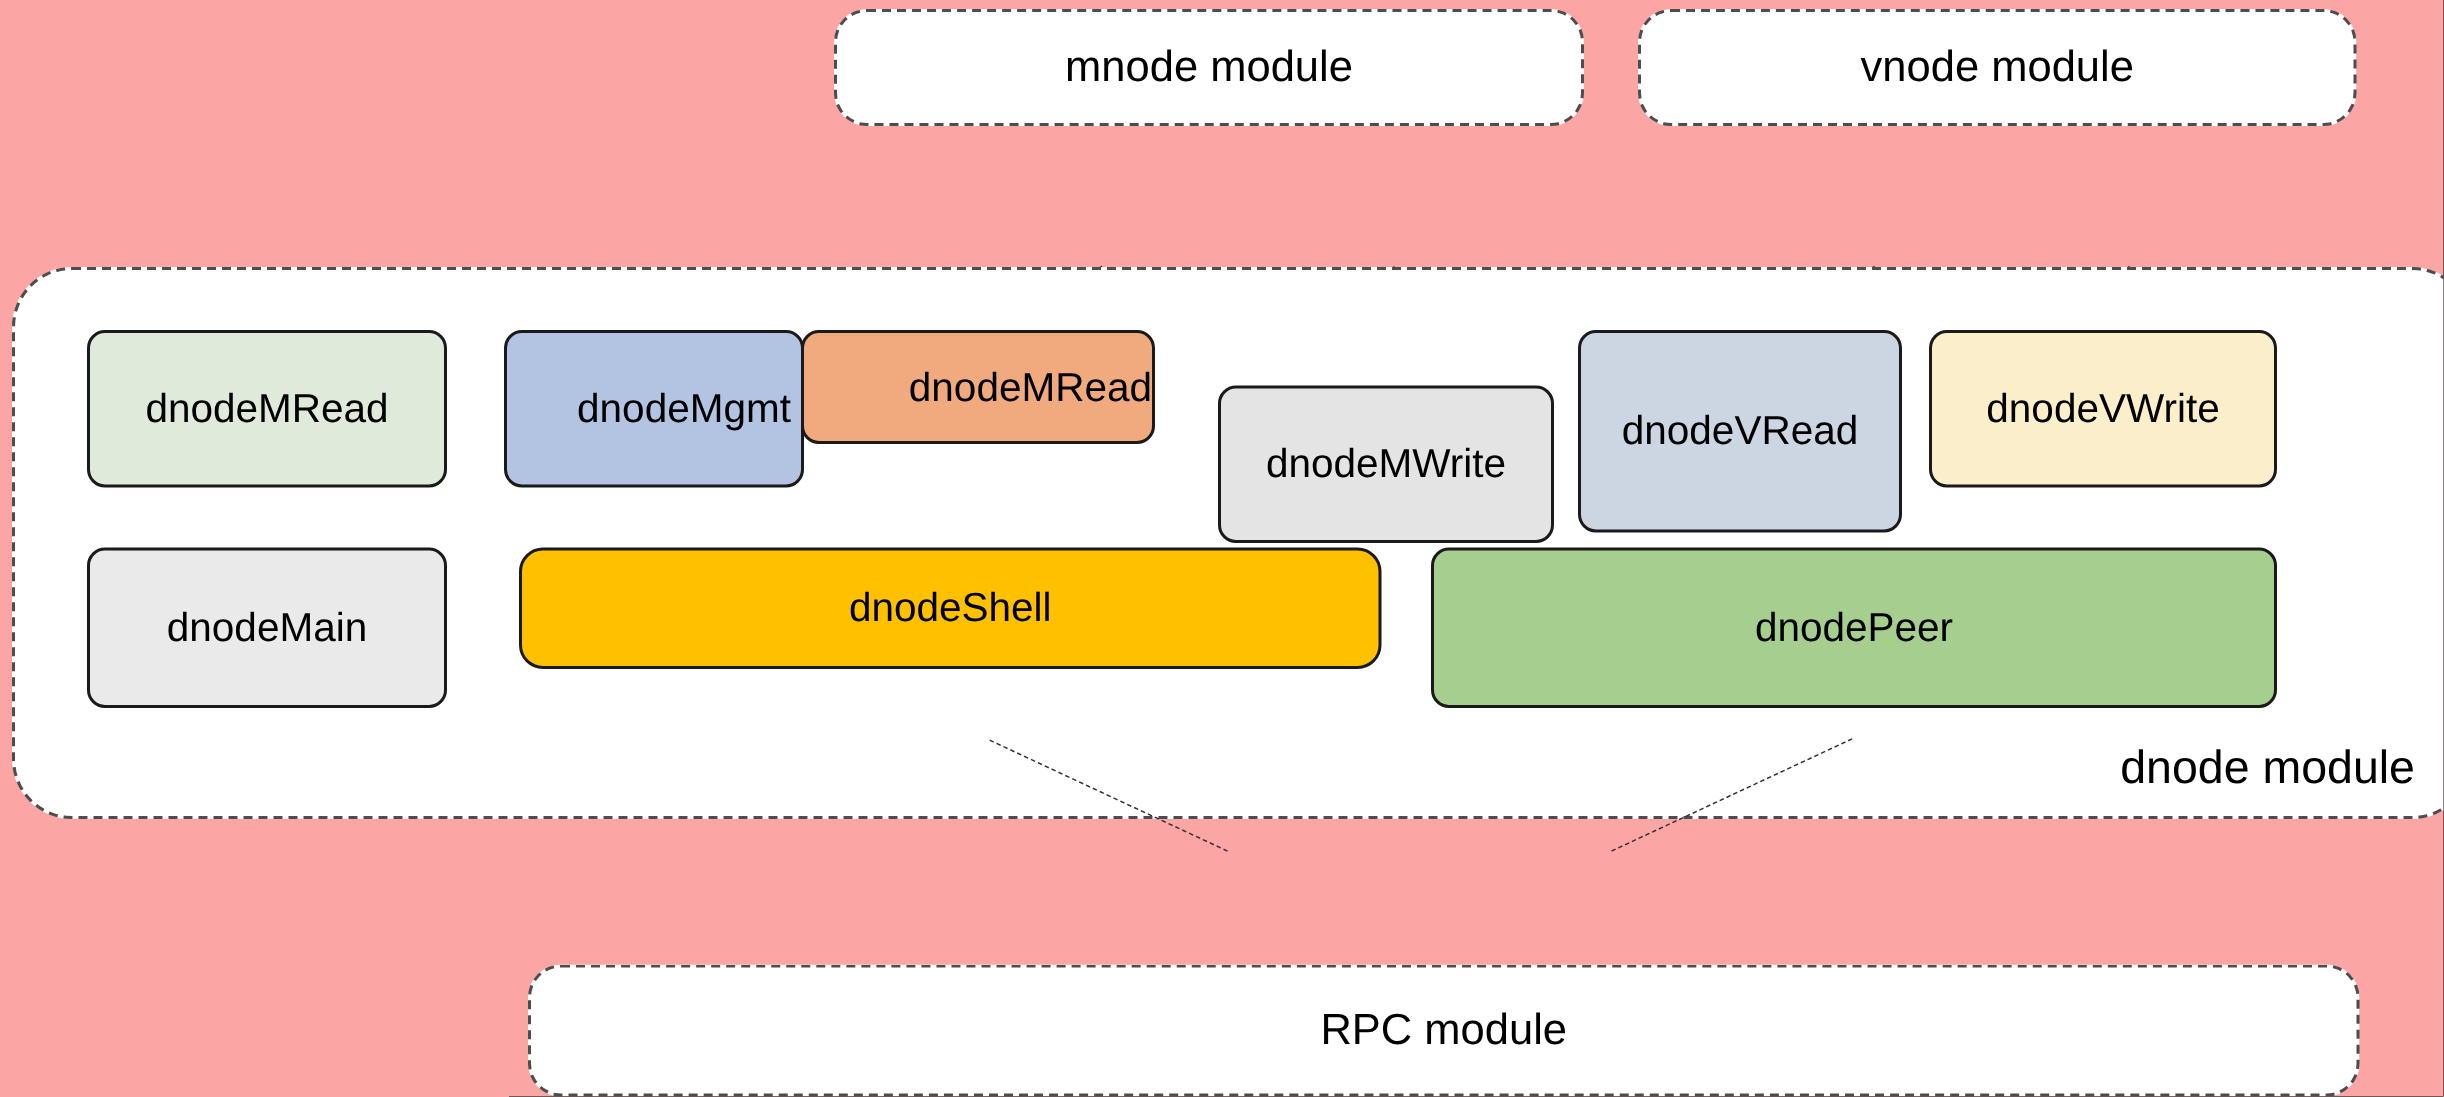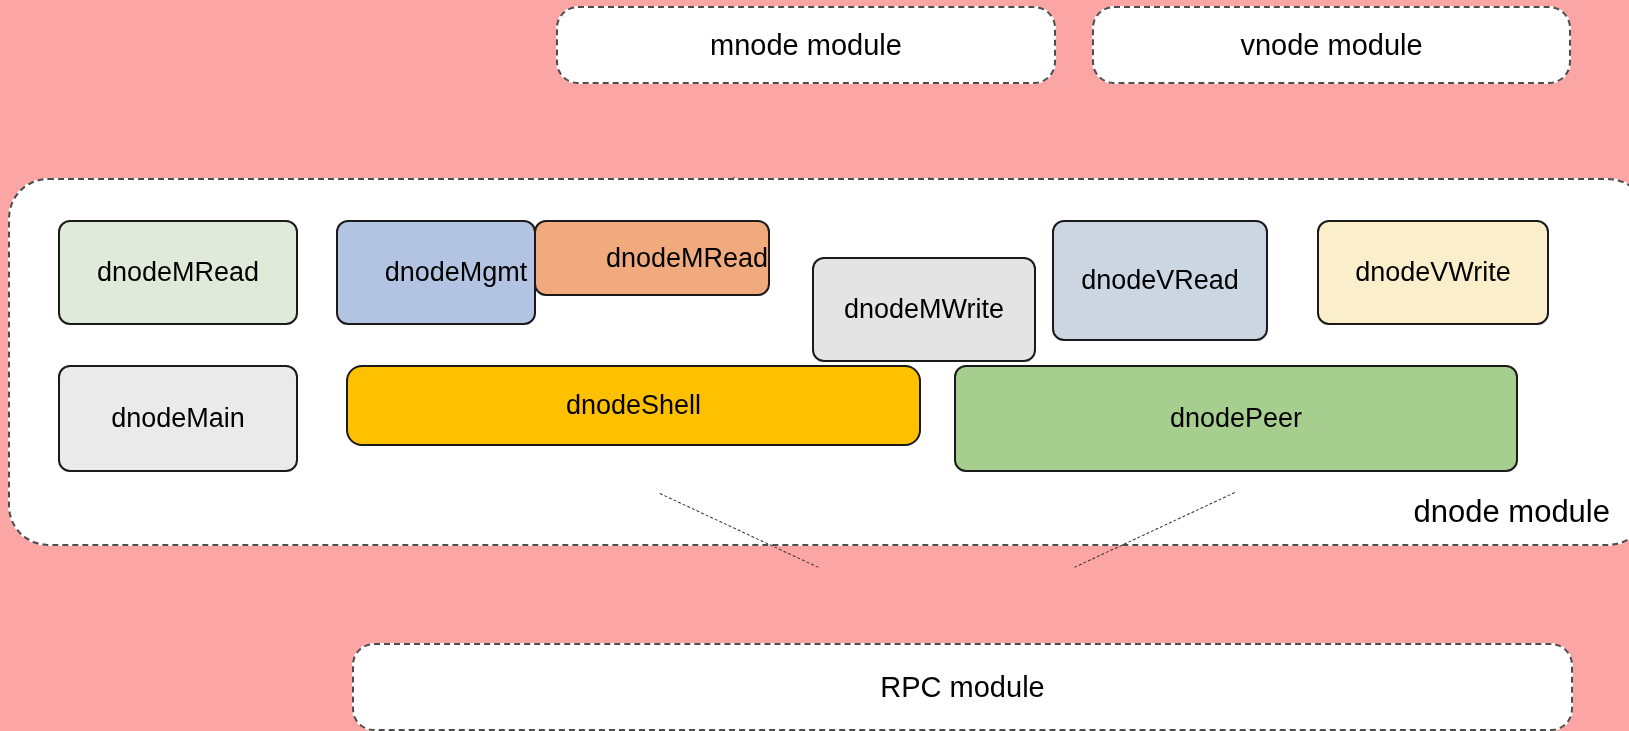--- a/index.html
+++ b/index.html
@@ -75,22 +75,22 @@
     font-size: 27px;
     line-height: 1;
     white-space: nowrap;
   }
 
   
   #box-dnodeModule { left: 48px;   top: 40px; width: 240px; height: 105px; background: #dfeada; }
   #box-dnodeMgmt   { left: 326px;  top: 40px; width: 200px; height: 105px; background: #b3c4e3; padding-left: 40px; }
   #box-dnodeMRead  { left: 524px;  top: 40px; width: 236px; height: 76px; background: #f0aa7e; justify-content: flex-end; }
   #box-dnodeMWrite { left: 802px;  top: 40px; width: 224px; height: 105px; background: #e4e4e4; margin-top: 37px; }
-  #box-dnodeVRead  { left: 1042px; top: 40px; width: 216px; height: 121px; background: #ccd5e2; }
-  #box-dnodeVWrite { left: 1276px; top: 40px; width: 232px; height: 105px; background: #fbeecb; margin-left: 31px; }
+  #box-dnodeVRead  { left: 1042px; top: 40px; width: 216px; height: 135px; background: #ccd5e2; }
+  #box-dnodeVWrite { left: 1276px; top: 40px; width: 232px; height: 105px; background: #fbeecb; }
 
   
   #box-dnodeMain  { left: 48px;   top: 185px; width: 240px; height: 107px; background: #eaeaea; }
   #box-dnodeShell { left: 336px;  top: 185px; width: 575px; height: 81px; background: #ffc000; border-radius: 16px; }
   #box-dnodePeer  { left: 944px;  top: 185px; width: 564px; height: 107px; background: #a6cf8f; }
 
   
   .connector {
     position: absolute;
     height: 0;

